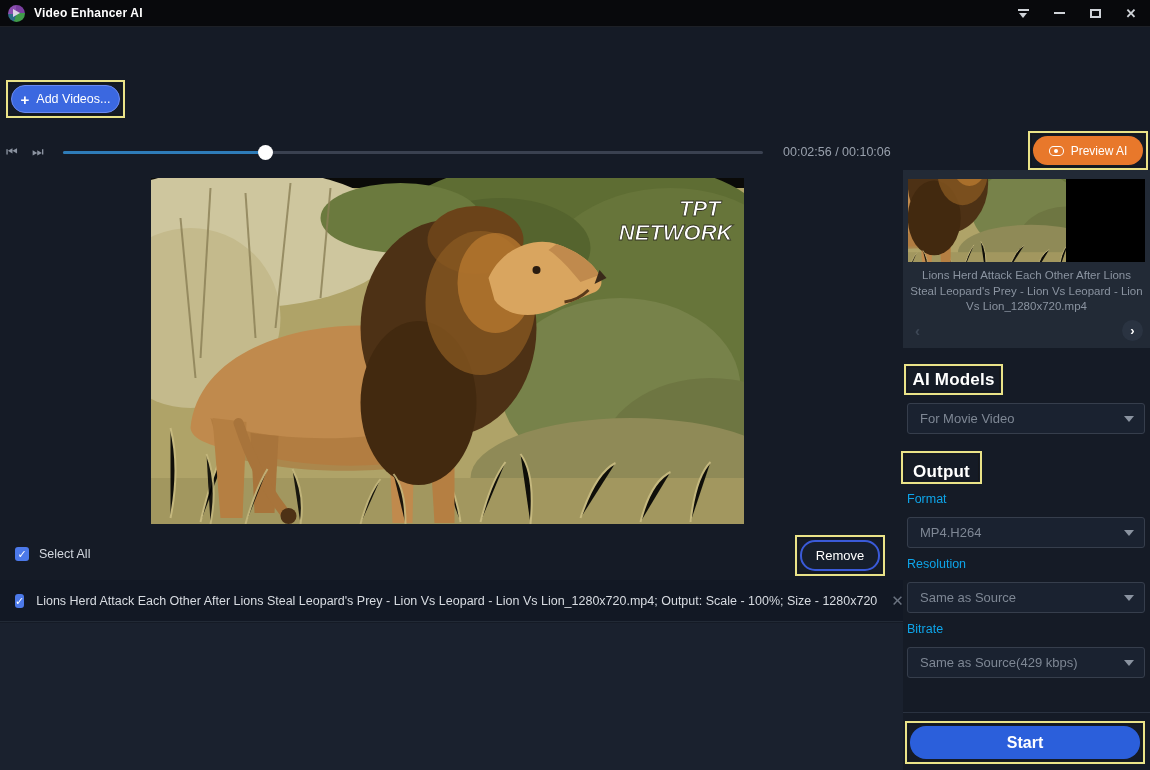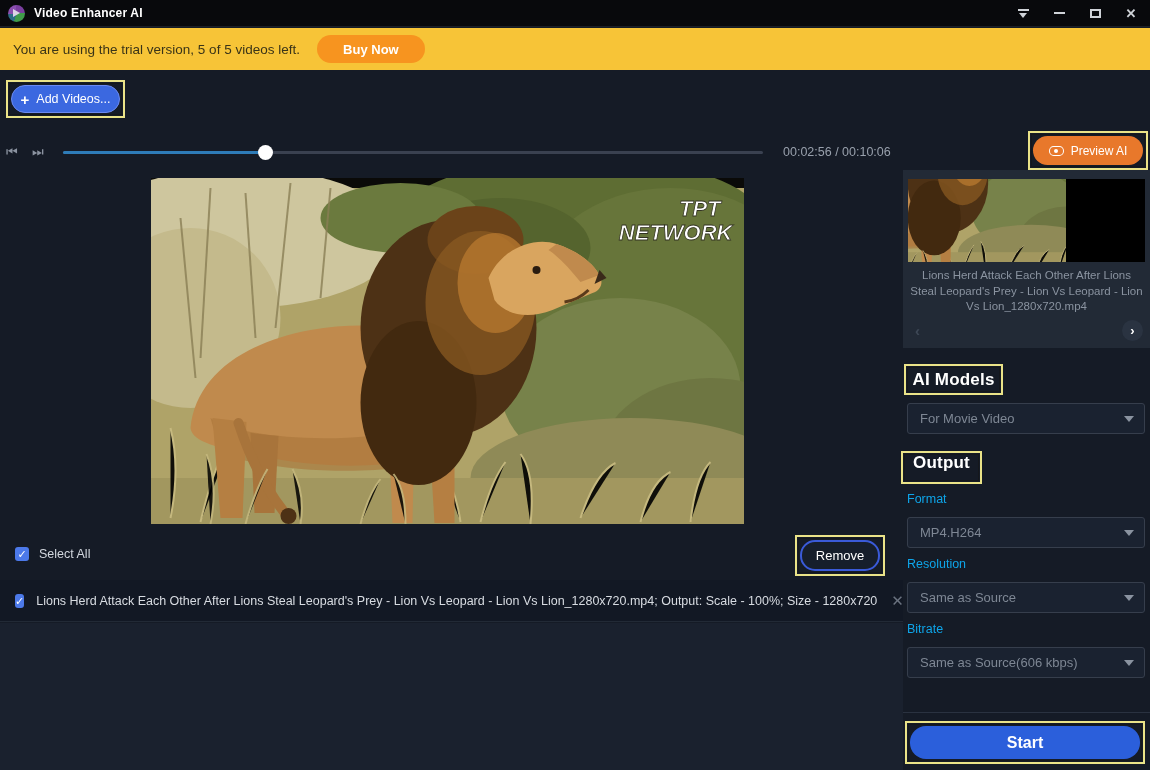--- a/index.html
+++ b/index.html
@@ -71,21 +71,21 @@
     line-height:15.5px; text-align:center; }
   #pager { position:absolute; left:0; top:150px; width:247px; height:24px; }
   #pg-prev { position:absolute; left:12px; top:2px; color:#3E4856; font-size:15px; font-weight:bold; cursor:pointer; }
   #pg-next { position:absolute; right:7px; top:0px; width:21px; height:21px; border-radius:50%; background:#2A3341;
     color:#fff; display:flex; align-items:center; justify-content:center; font-size:13px; font-weight:bold; cursor:pointer; }
   #pg-cur { color:#fff; font-weight:bold; font-size:14px; }
   #pg-rest { color:#77808D; font-size:14px; margin-left:4px; }
   #pg-nums { position:absolute; left:0; width:247px; text-align:center; top:2px; }
 
   #aimodels-anno { left:904px; top:364px; width:99px; height:31px; display:flex; align-items:center; justify-content:center; }
-  #output-anno   { left:901px; top:451px; width:81px; height:33px; display:flex; align-items:flex-start; justify-content:center; }
+  #output-anno   { left:901px; top:451px; width:81px; height:33px; display:flex; align-items:flex-end; justify-content:center; }
   .section-h { color:#fff; font-weight:bold; font-size:17px; letter-spacing:.2px; }
 
   .dropdown { position:absolute; left:907px; width:238px; height:31px; background:#1A2230;
     border:1px solid #363E4C; border-radius:3px; display:flex; align-items:center; cursor:pointer; }
   .dd-text { color:#7E8794; font-size:13px; margin-left:12px; flex:1; white-space:nowrap; overflow:hidden; }
   .dd-caret { width:0; height:0; border-left:5px solid transparent; border-right:5px solid transparent;
     border-top:6px solid #8A93A0; margin-right:10px; }
   #dd-model { top:403px;gap:17px; }
   #dd-format { top:517px; }
   #dd-res { top:582px; }
@@ -198,24 +198,20 @@
         </div>
       <div class="winbtn">
           <span class="max-glyph"></span>
         </div>
       <div class="winbtn">
           <span class="close-glyph">✕</span>
         </div>
     </div>
   </div>
 
-  <div id="banner" class="abs">
-    <div id="banner-text">You are using the trial version, 5 of 5 videos left.</div>
-    <div id="buy-btn">Buy Now</div>
-  </div>
 
   <div id="add-anno" class="abs anno">
     <div id="add-btn">
       <span id="add-plus">+</span>
       <span>Add Videos...</span>
     </div>
   </div>
 
   <div id="ctl-row" class="abs">
     <div id="skip-prev" class="skip">⏮</div>
@@ -271,21 +267,21 @@
     <span class="dd-text">MP4.H264</span>
     <span class="dd-caret"></span>
   </div>
   <div id="lbl-res" class="field-label">Resolution</div>
   <div id="dd-res" class="dropdown">
     <span class="dd-text">Same as Source</span>
     <span class="dd-caret"></span>
   </div>
   <div id="lbl-bitrate" class="field-label">Bitrate</div>
   <div id="dd-bitrate" class="dropdown">
-    <span class="dd-text">Same as Source(606 kbps)</span>
+    <span class="dd-text">Same as Source(429 kbps)</span>
     <span class="dd-caret"></span>
   </div>
 
   <div id="side-divider" class="abs"></div>
   <div id="start-anno" class="abs anno">
     <div id="start-btn">Start</div>
   </div>
 
   <div id="selectall-row" class="abs">
     <div class="checkbox">✓</div>

